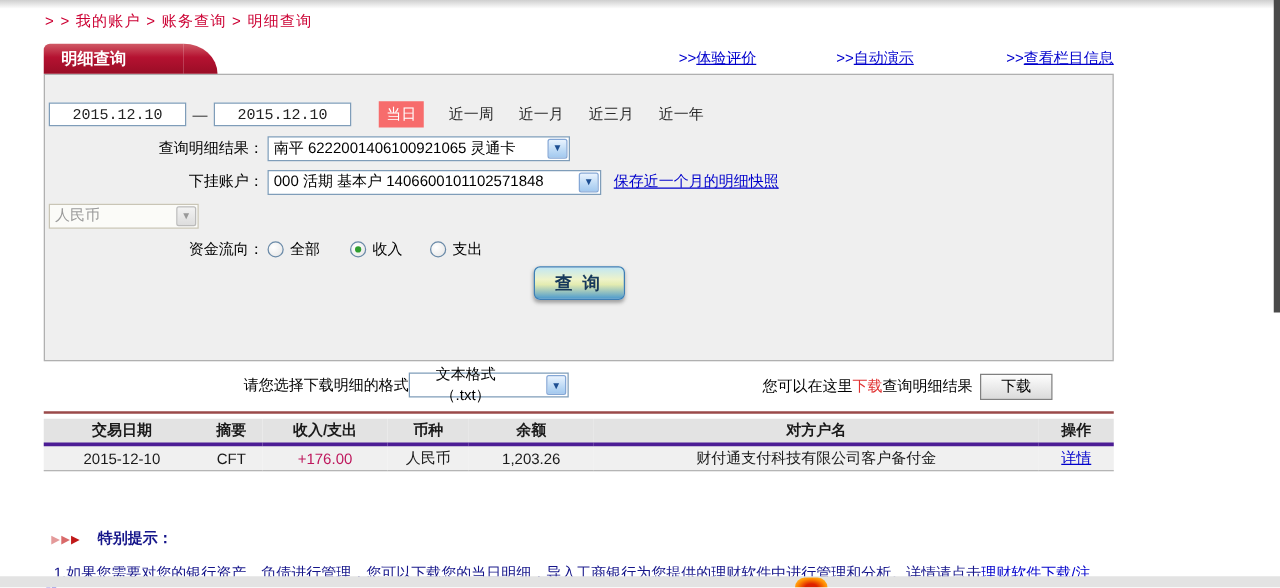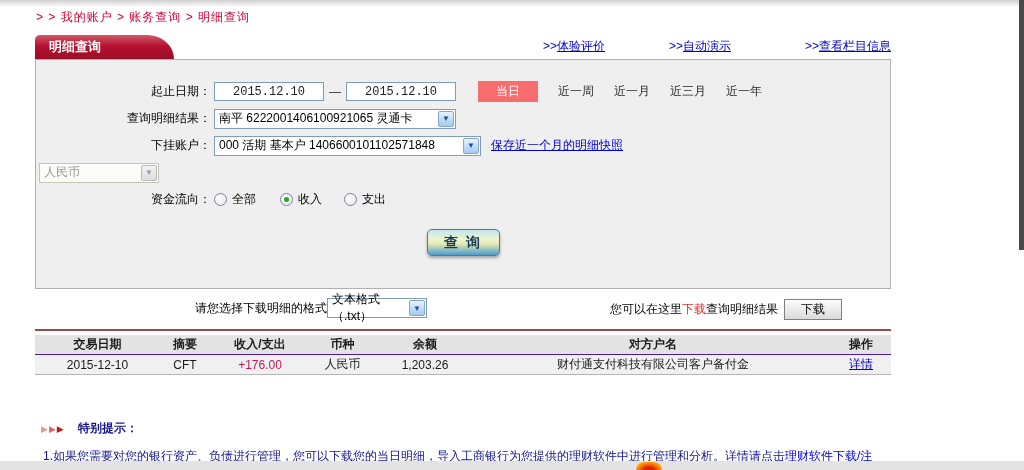--- a/index.html
+++ b/index.html
@@ -32,64 +32,64 @@
 
   
   .panel { height:230px; border:1px solid #b0b0b0; background:#efefef; padding-top:18px; }
   .form-row { display:flex; align-items:center; height:27px; }
   .form-label { width:175px; text-align:right; flex:none; }
   .gap3 { width:3px; flex:none; }
 
   input.date-input { width:110px; height:19px; border:1px solid #7f9db9; background:#fff;
     text-align:center; font-size:12px; font-family:Liberation Mono, monospace; color:#222; }
   .dash { margin:0 5px; color:#333; }
-  .range-active { margin-left:22px; background:#f76c6c; color:#fff; padding:2px 18px; cursor:pointer; }
+  .range-active { margin-left:22px; background:#f76c6c; color:#fff; padding:2px 6px; cursor:pointer; }
   .range-link { margin-left:20px; color:#2a2a2a; cursor:pointer; }
 
   .selbox { display:inline-flex; align-items:center; justify-content:space-between;
     background:#fff; border:1px solid #7f9db9; height:20px; padding-left:4px; font-size:12px; cursor:pointer;gap:24px; }
   .selbox .arrow { width:16px; height:16px; margin-right:1px; flex:none;
     display:flex; align-items:center; justify-content:center;
     background:linear-gradient(180deg,#e9f3fe 0%,#bcd9f5 60%,#a3c9ef 100%);
     border:1px solid #84a7d6; border-radius:2px; font-size:8px; color:#1d4e92; }
   .selbox.disabled { border-color:#c9c5b6; color:#9a9a9a; background:#fbfbf8; cursor:default; }
   .selbox.disabled .arrow { background:linear-gradient(180deg,#f2f2f2,#dddddd); border-color:#bbbbbb; color:#999; }
-  .sel-register { width:242px; } .sel-sub { width:267px; } .sel-currency { width:120px; } .sel-format { width:100px; }
+  .sel-register { width:242px; } .sel-sub { width:267px; } .sel-currency { width:120px; } .sel-format { width:128px;text-align:center; }
   .snapshot { margin-left:10px; }
   .blue-link { color:#0000cc; text-decoration:underline; cursor:pointer; }
 
   .radio { display:inline-block; width:13px; height:13px; border-radius:50%;
     border:1px solid #6a8aa8; background:radial-gradient(circle at 35% 35%,#ffffff,#e4e4e4);
     vertical-align:-2px; position:relative; cursor:pointer; }
   .radio.checked::after { content:""; position:absolute; left:3px; top:3px; width:5px; height:5px;
     border-radius:50%; background:#2f9e2f; }
   .radio-lbl { margin-left:5px; }
   .flow-opt1 { margin-left:24px; } .flow-opt2 { margin-left:22px; }
 
-  .btn-row { margin-top:16px; text-align:center; }
+  .btn-row { text-align:center; }
   .btn-query { width:73px; height:27px; border:1px solid #3d7fb5; border-radius:5px;
     background:linear-gradient(180deg,#c2e7f3 0%,#eef3ca 38%,#e3ebb0 55%,#4d9bce 100%);
     font-size:14px; font-weight:bold; color:#17395c; letter-spacing:2px;
     box-shadow:0 2px 3px rgba(90,90,90,.5); cursor:pointer; font-family:inherit; }
 
   
   .dl-row { position:relative; height:24px; margin-top:9px; }
   .dl-left { position:absolute; left:160px; top:0; display:flex; align-items:center; }
   .dl-right { position:absolute; left:575px; top:1px; display:flex; align-items:center; }
   .dl-red { color:#e03030; }
   .btn-download { margin-left:6px; width:58px; height:21px; border:1px solid #808080;
     background:linear-gradient(180deg,#fdfdfd,#dadada); font-size:12px; cursor:pointer; font-family:inherit; }
 
   
   .tbl-wrap { margin-top:7px; }
   .tbl-topline { border-top:2px solid #9a4a4a; margin-bottom:4px; }
   table { width:100%; border-collapse:collapse; font-size:12px; color:#1a1a1a; }
   thead tr { background:#e3e3e3; }
   th { font-weight:bold; height:19px; padding:1px 2px; text-align:center; }
-  tbody tr { background:#f0f0f0; border-bottom:1px solid #b5b5b5; border-top:1px solid #4c1d95; }
+  tbody tr { background:#f0f0f0; border-bottom:1px solid #b5b5b5; border-top:3px solid #4c1d95; }
   td { height:19px; padding:1px 2px; text-align:center; }
   .amount { color:#be185d; }
 
   
   .notice { margin-top:45px; padding-left:6px; }
   .arrow-ico { font-size:9px; margin-right:1px; }
   .a0 { color:#e49a9a; } .a1 { color:#d96a6a; } .a2 { color:#c01818; }
   .notice-title { color:#15158a; font-weight:bold; margin-left:10px; }
   .tips { margin-top:11px; width:840px; line-height:17px; color:#15158a; text-indent:8px; }
 
@@ -112,21 +112,20 @@
       <span>明细查询</span>
     </div>
     <a class="top-link l0"><span>&gt;&gt;</span><span class="lbl">体验评价</span></a>
     <a class="top-link l1"><span>&gt;&gt;</span><span class="lbl">自动演示</span></a>
     <a class="top-link l2"><span>&gt;&gt;</span><span class="lbl">查看栏目信息</span></a>
   </div>
 
   <div class="panel">
 
     <div class="form-row">
-      <span class="form-label">起止日期：</span>
       <span class="gap3"></span>
       <input class="date-input" value="2015.12.10" style="">
       <span class="dash">—</span>
       <input class="date-input" value="2015.12.10" style="">
       <span class="range-active">当日</span>
       <span class="range-link">近一周</span>
       <span class="range-link">近一月</span>
       <span class="range-link">近三月</span>
       <span class="range-link">近一年</span>
     </div>

